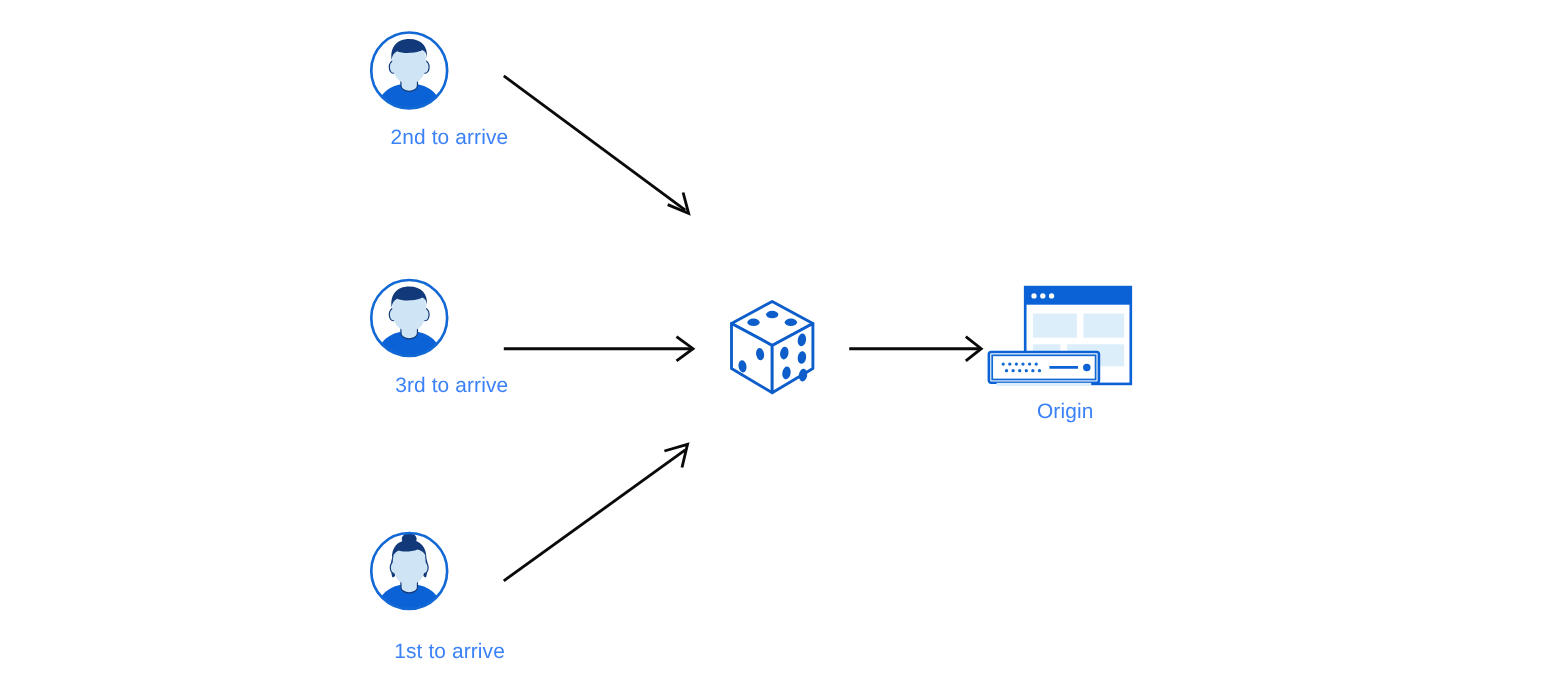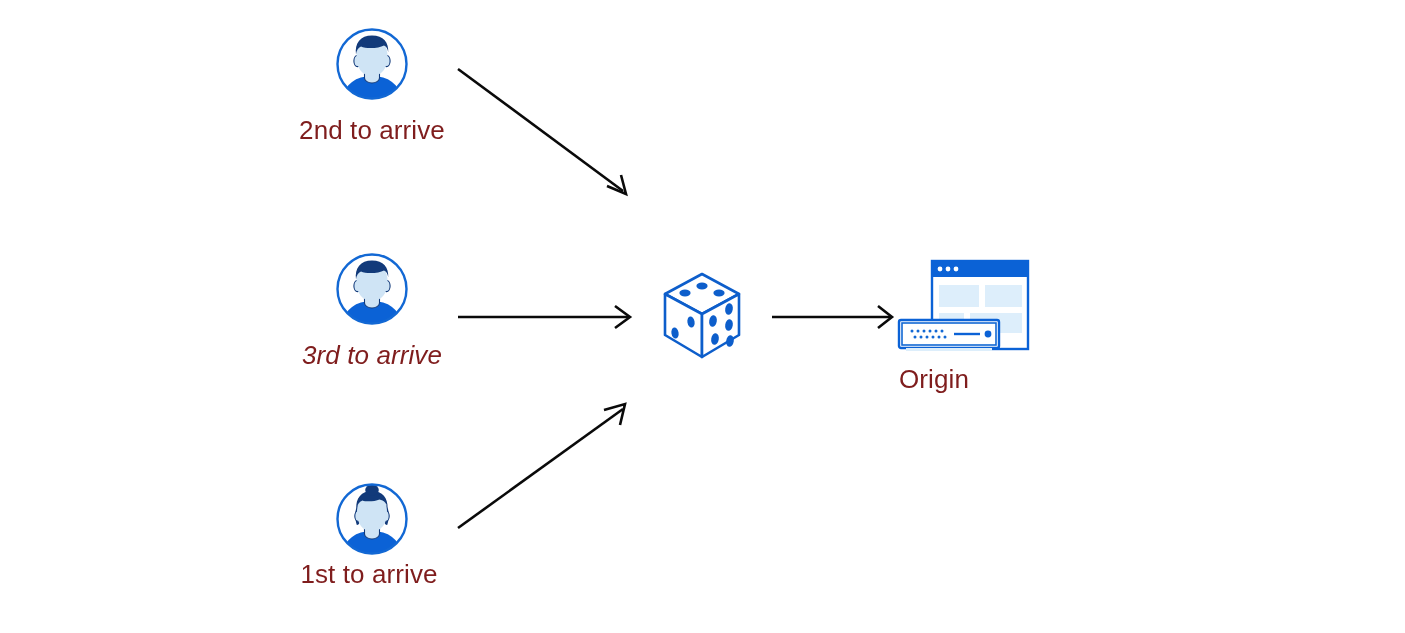--- a/index.html
+++ b/index.html
@@ -24,23 +24,23 @@
   .avatar-wrap {
     position: absolute;
     width: 76px;
     height: 76px;
   }
   .avatar-wrap svg, .icon-wrap svg {
     display: block;
   }
   .node-label {
     position: absolute;
-    text-align: center;
-    font-size: 26px;
-    color: #7f1d1d;
+    text-align: right;
+    font-size: 19px;
+    color: #3b82f6;
     font-family: "Liberation Sans", sans-serif;
     white-space: nowrap;
     letter-spacing: 0.1px;
   }
   .icon-wrap {
     position: absolute;
   }
   #arrow-layer {
     position: absolute;
     left: 0;
@@ -132,21 +132,21 @@
           <path d="M 38 50 C 20 50 9 60 6 78 L 70 78 C 67 60 56 50 38 50 Z" fill="#0b62d6"></path>
           <path d="M 30.5 41 L 45.5 41 L 45.5 52 C 45.5 55 41.5 57 38 57 C 34.5 57 30.5 55 30.5 52 Z" fill="#cfe4f5" stroke="#123a7a" stroke-width="1.1"></path>
           <ellipse cx="23.5" cy="35" rx="3.6" ry="5.6" fill="#cfe4f5" stroke="#123a7a" stroke-width="1.1"></ellipse>
           <ellipse cx="52.5" cy="35" rx="3.6" ry="5.6" fill="#cfe4f5" stroke="#123a7a" stroke-width="1.1"></ellipse>
           <path d="M 38 12 C 48.5 12 53.5 19.5 53.5 30.5 C 53.5 42 48 50 38 50 C 28 50 22.5 42 22.5 30.5 C 22.5 19.5 27.5 12 38 12 Z" fill="#cfe4f5"></path>
           <path d="M 38 9.5 C 49.5 9.5 55 16.5 54.2 26.5 C 53.8 23 52.5 20.5 50 19.5 C 45 22.5 32 23 27 20.5 C 24 22 22.6 24.5 22 28.5 C 20.5 17 26.5 9.5 38 9.5 Z" fill="#123a7a"></path>
         </g>
         <circle cx="38" cy="38" r="34.5" fill="none" stroke="#1268d4" stroke-width="2.4"></circle>
       </svg>
     </div>
-    <div class="node-label" style="left:-52px; top:89px; width:180px;font-style:italic;">3rd to arrive</div>
+    <div class="node-label" style="left:-52px; top:89px; width:180px;">3rd to arrive</div>
   </div>
 
   <div class="node" style="left:334px; top:481px;">
     <div class="avatar-wrap" style="left:0; top:0;">
       <svg width="76" height="76" viewBox="0 0 76 76">
         <defs>
           <clipPath id="clipC">
               <circle cx="38" cy="38" r="34.5"></circle>
             </clipPath>
         </defs>
@@ -160,21 +160,21 @@
           <ellipse cx="24.2" cy="35" rx="3.4" ry="5.4" fill="#cfe4f5" stroke="#123a7a" stroke-width="1.1"></ellipse>
           <ellipse cx="51.8" cy="35" rx="3.4" ry="5.4" fill="#cfe4f5" stroke="#123a7a" stroke-width="1.1"></ellipse>
           <path d="M 38 13 C 48 13 53 20 53 31 C 53 42.5 47.5 50.5 38 50.5 C 28.5 50.5 23 42.5 23 31 C 23 20 28 13 38 13 Z" fill="#cfe4f5"></path>
 
           <path d="M 38 10 C 48.5 10 54 17 53.6 27 C 52.6 22 50 19.5 45.5 18.5 C 41 20.5 32 21 28.5 19.5 C 25 21 23.2 23.5 22.4 28 C 21.5 17 27.5 10 38 10 Z" fill="#123a7a"></path>
           <ellipse cx="38" cy="9" rx="6.8" ry="5.4" fill="#123a7a"></ellipse>
         </g>
         <circle cx="38" cy="38" r="34.5" fill="none" stroke="#1268d4" stroke-width="2.4"></circle>
       </svg>
     </div>
-    <div class="node-label" style="left:-55px; top:78px; width:180px;">1st to arrive</div>
+    <div class="node-label" style="left:-55px; top:101px; width:180px;">1st to arrive</div>
   </div>
 
   <div class="node" style="left:661px; top:271px;">
     <div class="icon-wrap" style="left:0; top:0;">
       <svg width="82" height="90" viewBox="0 0 82 90">
 
         <g fill="#ffffff" stroke="#0d5ecb" stroke-width="2.6" stroke-linejoin="round">
           <path d="M 41 3 L 78 23 L 41 43 L 4 23 Z"></path>
           <path d="M 4 23 L 41 43 L 41 86 L 4 64 Z"></path>
           <path d="M 78 23 L 78 64 L 41 86 L 41 43 Z"></path>

